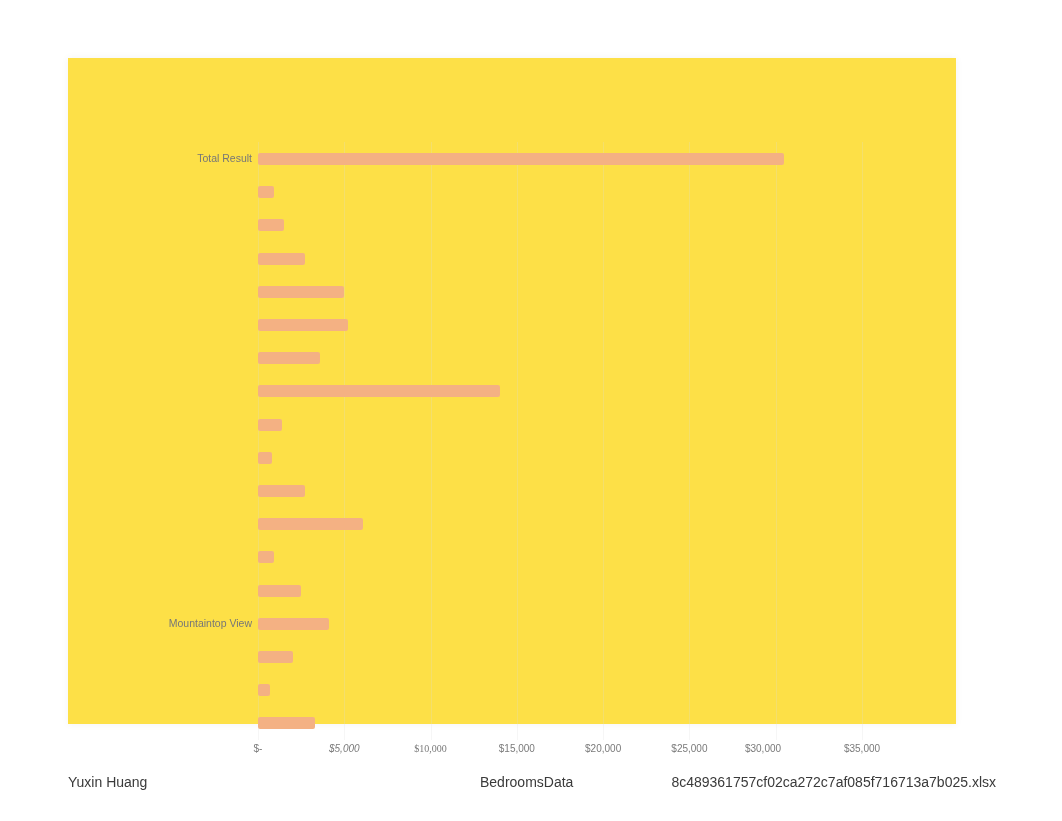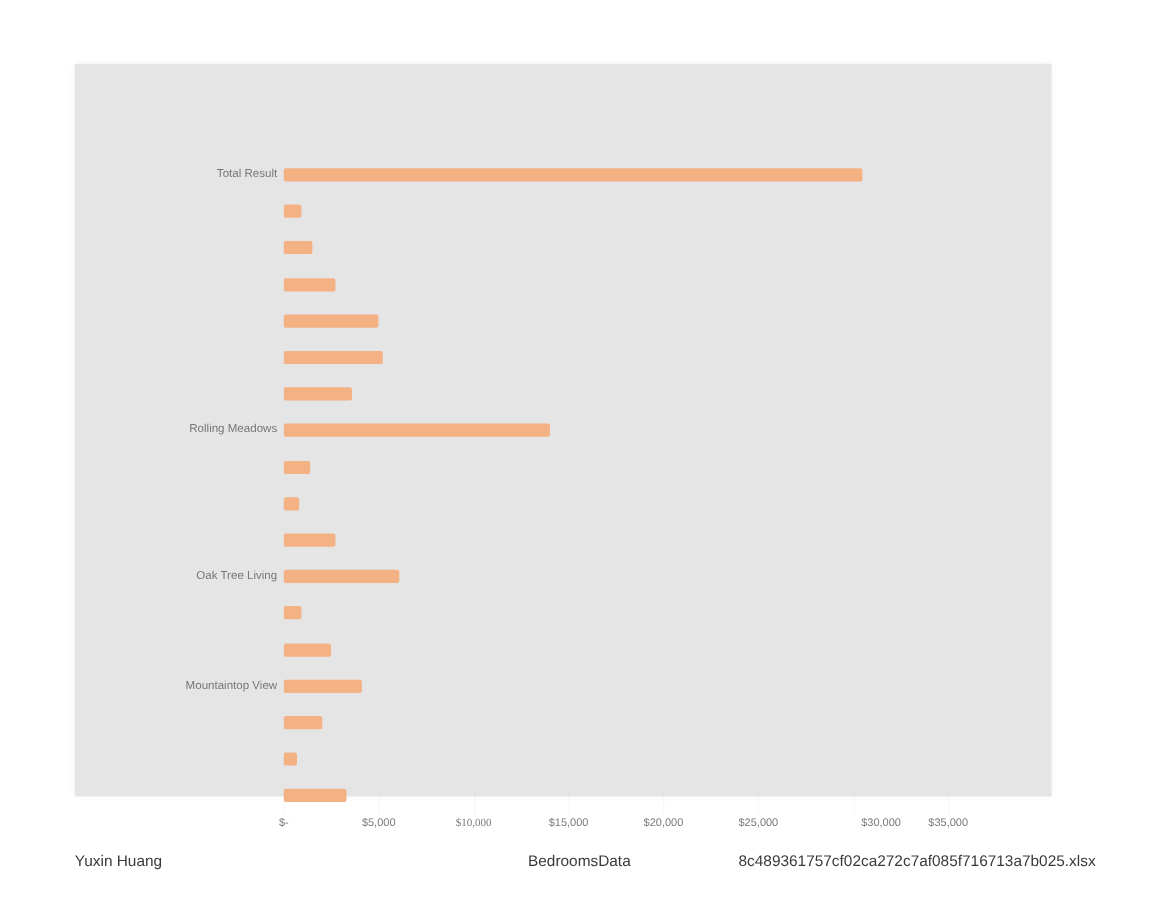--- a/index.html
+++ b/index.html
@@ -11,21 +11,21 @@
     font-size: 11px;
     color: #565656;
     overflow: hidden;
   }
   .chart-panel {
     position: absolute;
     left: 68px;
     top: 58px;
     width: 888px;
     height: 666px;
-    background: #e5e5e5;
+    background: #fde047;
     box-shadow: 0 0 8px rgba(0,0,0,0.05);
   }
   
   .grid {
     position: absolute;
     top: 0;
     bottom: 0;
     left: 190px;
     width: 625px;
     height: 598px;
@@ -144,22 +144,20 @@
       <div style="left: 172.571px;"></div>
       <div style="left: 258.857px;"></div>
       <div style="left: 345.143px;"></div>
       <div style="left: 431.429px;"></div>
       <div style="left: 517.714px;"></div>
       <div style="left: 604px;"></div>
     </div>
 
   <div class="y-labels" id="ylabels">
       <div class="y-label" style="top: 0px;">Total Result</div>
-      <div class="y-label" style="top: 232.4px;">Rolling Meadows</div>
-      <div class="y-label" style="top: 365.2px;">Oak Tree Living</div>
       <div class="y-label" style="top: 464.8px;">Mountaintop View</div>
     </div>
 
   <div class="bars" id="bars">
       <div class="bar-slot" style="top: 0px;">
         <div class="bar" style="width: 526.343px; background: rgb(244, 177, 131);"></div>
       </div>
       <div class="bar-slot" style="top: 33.2px;">
         <div class="bar" style="width: 15.5314px; background: rgb(244, 177, 131);"></div>
       </div>
@@ -208,26 +206,26 @@
       <div class="bar-slot" style="top: 531.2px;">
         <div class="bar" style="width: 12.08px; background: rgb(244, 177, 131);"></div>
       </div>
       <div class="bar-slot" style="top: 564.4px;">
         <div class="bar" style="width: 56.9486px; background: rgb(244, 177, 131);"></div>
       </div>
     </div>
 
   <div class="x-axis" id="xaxis">
       <span class="x-tick" style="left: 0px;">$-</span>
-      <span class="x-tick" style="left: 86.2857px;">$5,000</span>
+      <span class="x-tick" style="left: 86.2857px; font-style: italic;">$5,000</span>
       <span class="x-tick" style="left: 172.571px; font-family: Liberation Serif, serif;">$10,000</span>
       <span class="x-tick" style="left: 258.857px;">$15,000</span>
       <span class="x-tick" style="left: 345.143px;">$20,000</span>
       <span class="x-tick" style="left: 431.429px;">$25,000</span>
-      <span class="x-tick" style="left: 543px; text-align: center;">$30,000</span>
+      <span class="x-tick" style="left: 505px; text-align: center;">$30,000</span>
       <span class="x-tick" style="left: 604px;">$35,000</span>
     </div>
 
 
 </div>
 
 <div class="footer">
   <span class="author">Yuxin Huang</span>
   <span class="sheet">BedroomsData</span>
   <span class="fname">8c489361757cf02ca272c7af085f716713a7b025.xlsx</span>

